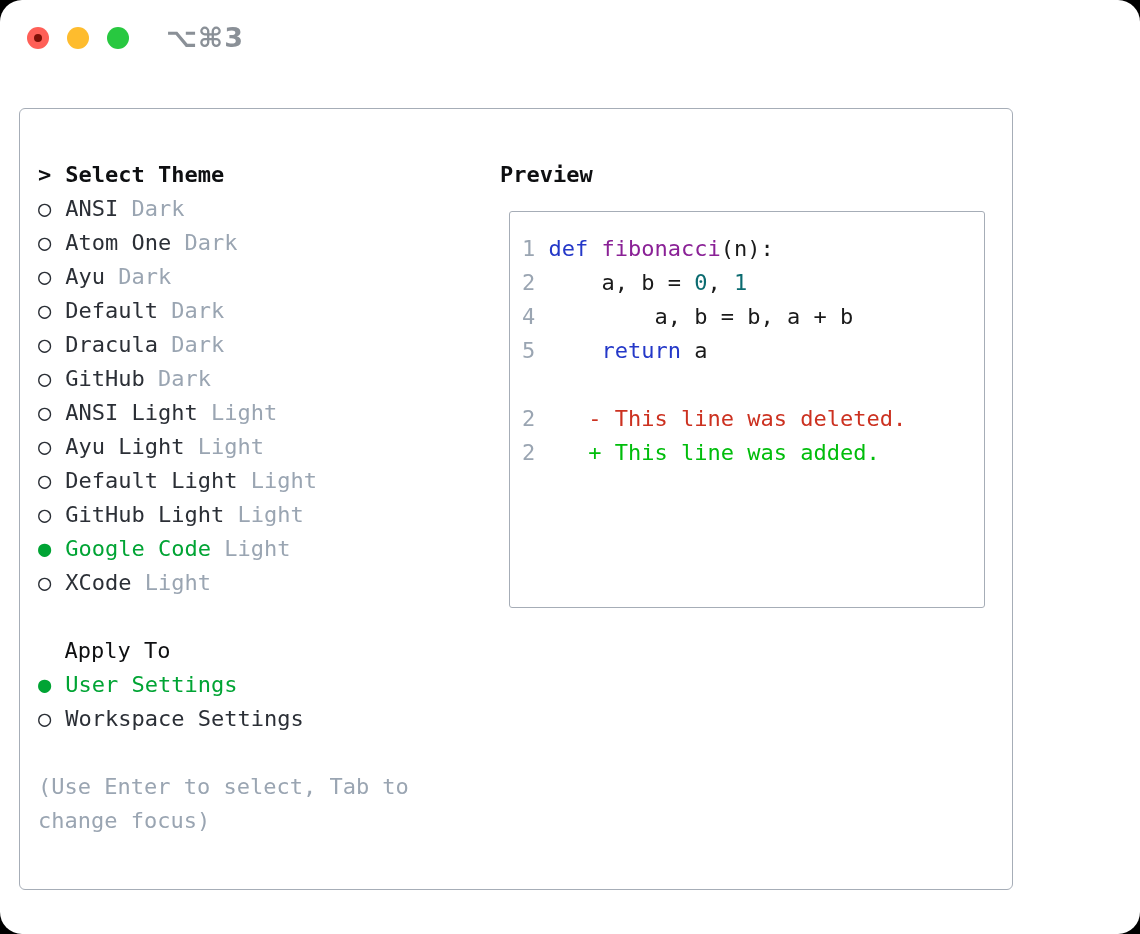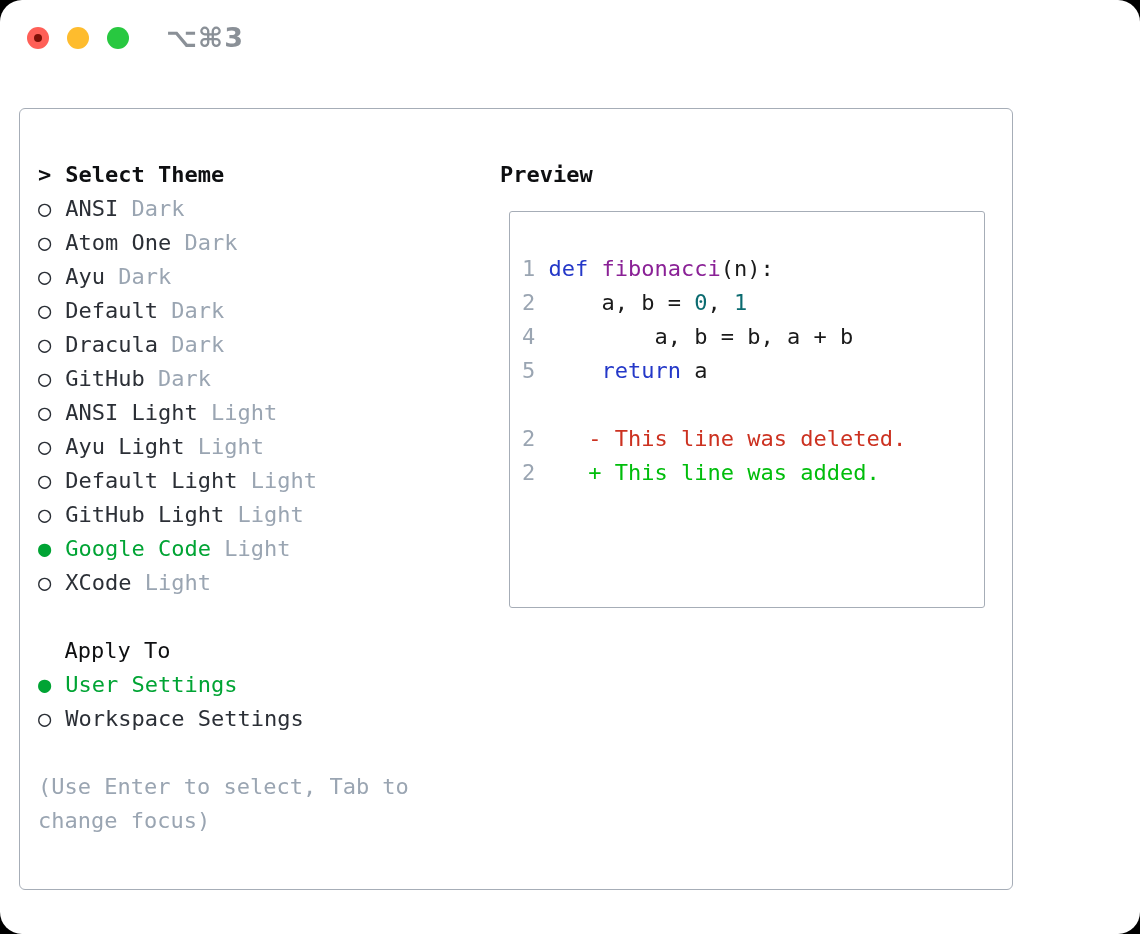--- a/index.html
+++ b/index.html
@@ -44,21 +44,21 @@
   .text{color:var(--text);}
   .muted{color:var(--muted);text-align:right;}
   .bold{font-weight:bold;}
   .sel{color:var(--selected-green);}
   
   .preview-header{height:34px;line-height:34px;font-size:22px;font-weight:bold;color:var(--ink);}
   .preview-box{
     box-sizing:border-box;
     margin:19px 0 0 9px;width:476px;height:397px;
     border:1.5px solid var(--border);border-radius:3px;
-    padding:40px 0 0 12px;
+    padding:20px 0 0 12px;
     overflow:hidden;
   }
   .lnum{color:var(--muted);}
   .tok-kw{color:var(--kw);}
   .tok-fn{color:var(--fn);}
   .tok-num{color:var(--numc);}
   .tok-pl{color:#1a1a1a;}
   .diff-context{color:var(--context);}
   .diff-deleted{color:var(--diff-del);}
   .diff-added{color:var(--diff-add);}

